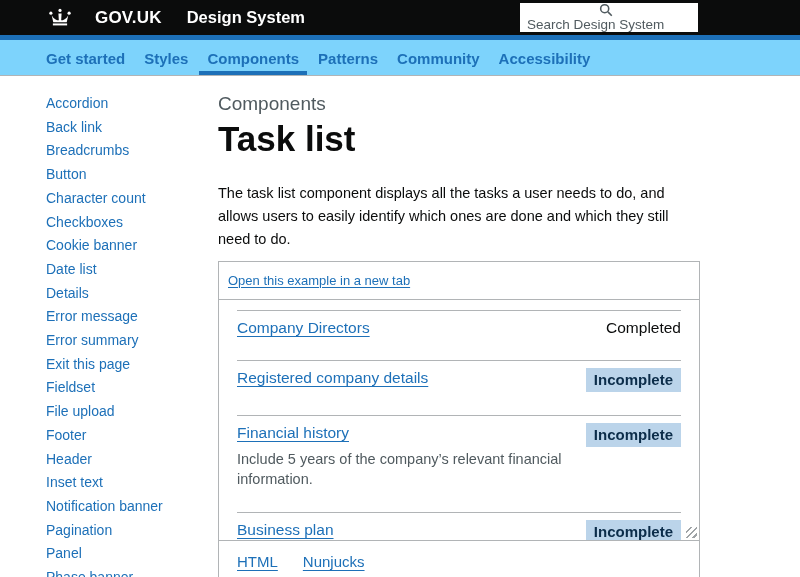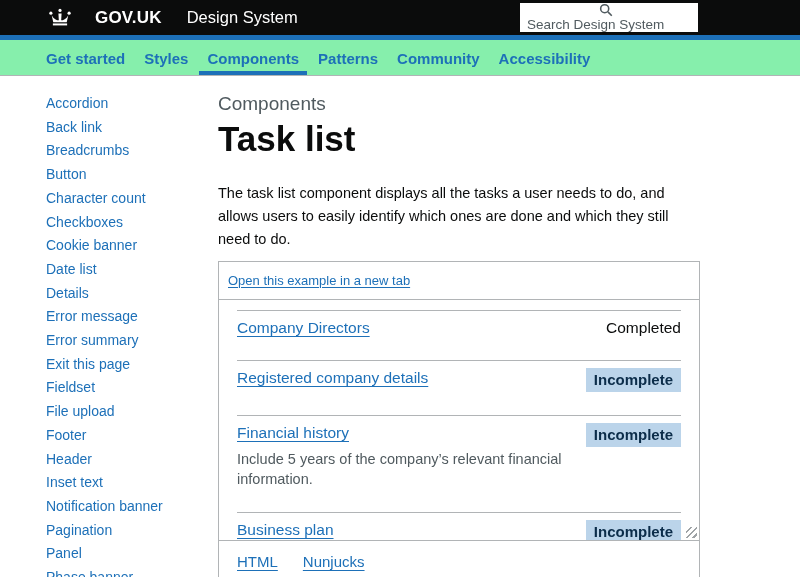--- a/index.html
+++ b/index.html
@@ -5,32 +5,32 @@
   * { margin:0; padding:0; box-sizing:border-box; }
   html,body { width:800px; height:577px; overflow:hidden; background:#fff;
               font-family:"Liberation Sans", sans-serif; color:#0b0c0c; }
 
   
   .header { height:35px; background:#0b0c0c; display:flex; align-items:center;
             padding-left:48px; position:relative; }
   .brand { display:flex; align-items:center;gap:16px; }
   .crown { display:flex; align-items:center; margin-right:7px; }
   .logo-text { color:#fff; font-weight:bold; font-size:17px; letter-spacing:.2px; }
-  .site-name { color:#fff; font-size:16.5px; font-weight:400; margin-left:9px; }
+  .site-name { color:#fff; font-size:16.5px; font-weight:700; margin-left:9px; }
   .search-box { position:absolute; right:102px; top:3px; width:178px; height:29px;
                 background:#fff; display:flex; align-items:center; padding:0 7px;flex-direction:column; }
   .search-box svg { flex:none; margin-right:6px; }
   .search-input { border:none; outline:none; width:100%; font-size:13.5px;
                   font-family:inherit; color:#0b0c0c; background:transparent; }
   .search-input::placeholder { color:#505a5f; opacity:1; }
 
   .blue-bar { height:5px; background:#1d70b8; }
 
   
-  .nav { background:#86efac; border-bottom:1px solid #b1b4b6; height:36px;
+  .nav { background:#7dd3fc; border-bottom:1px solid #b1b4b6; height:36px;
          display:flex; padding-left:38px; }
   .nav a { display:block; font-size:15px; font-weight:bold; color:#1d70b8;
            text-decoration:none; padding:10px 8px 0; margin-right:3px; position:relative; }
   .nav a.active::after { content:""; position:absolute; left:0; right:0; bottom:0;
                          height:4px; background:#1d70b8; }
 
   
   .content { display:flex; }
   .sidebar { width:218px; flex:none; padding:16px 10px 0 46px; }
   .sidebar a { display:block; font-size:14px; line-height:23.7px; color:#1d70b8;

